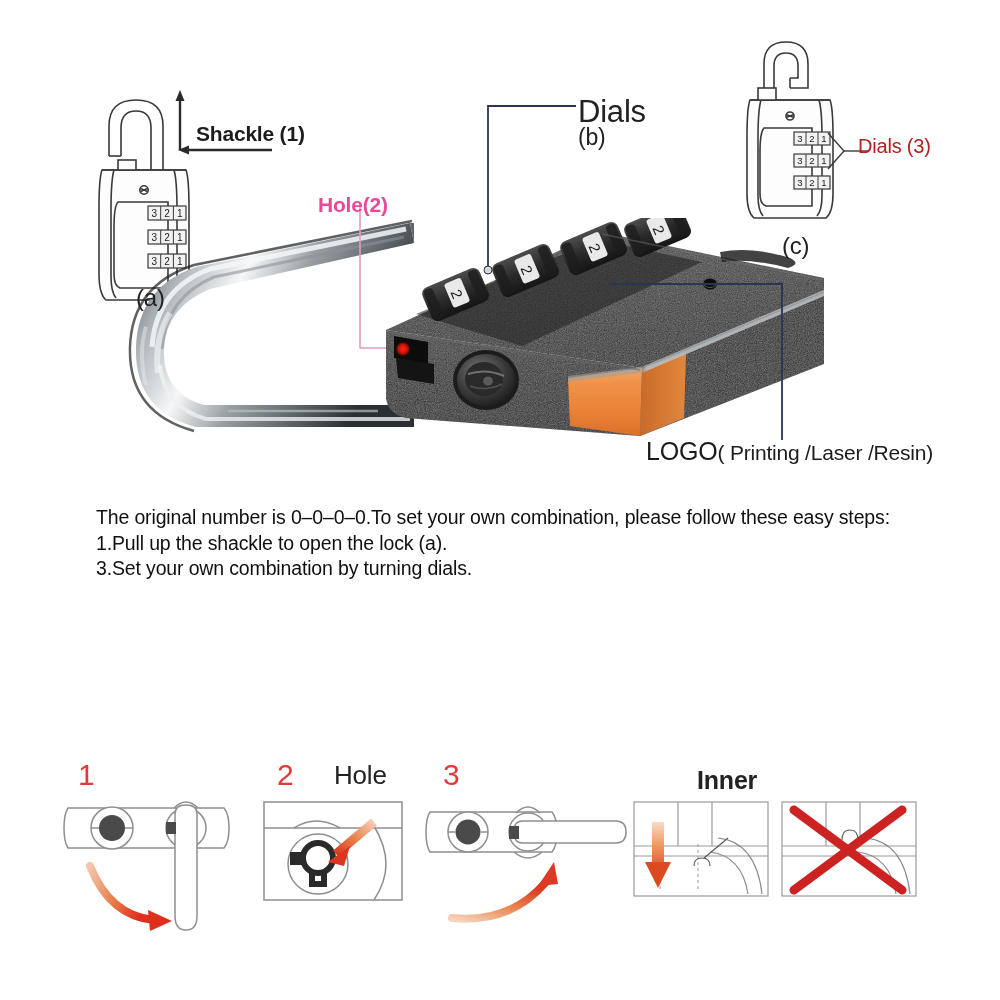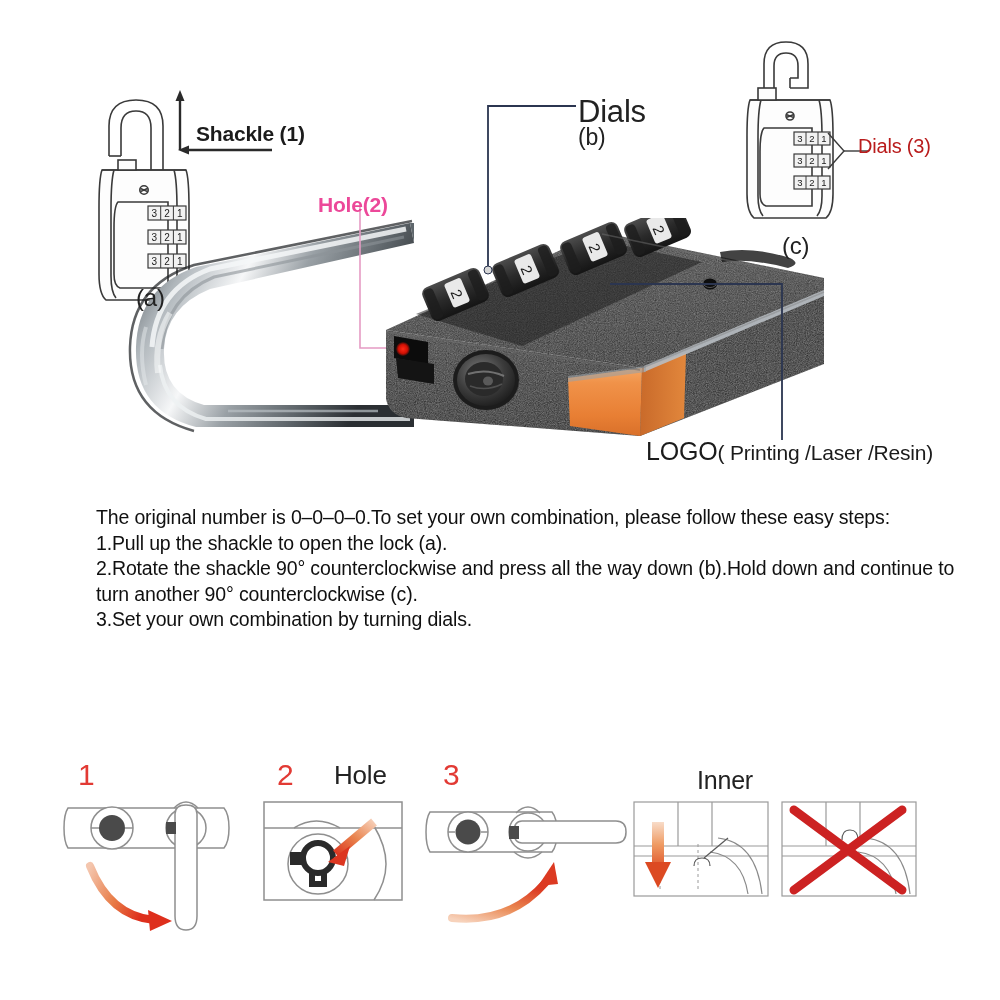--- a/index.html
+++ b/index.html
@@ -66,21 +66,21 @@
   .step-num {
     position: absolute;
     font-size: 30px; font-weight: 400;
     color: #e23a34;
     font-family: "Liberation Sans", sans-serif;
   }
   #step1-num { left: 78px;  top: 758px; }
   #step2-num { left: 277px; top: 758px; }
   #step3-num { left: 443px; top: 758px; }
   #hole-bottom-label { left: 334px; top: 760px; font-size: 26px; color: #222; font-weight: 400;}
-  #inner-label { left: 697px; top: 766px; font-size: 25px; color: #222; font-weight: 400;}
+  #inner-label { left: 697px; top: 766px; font-size: 25px; color: #222; font-weight: 700;}
 
   svg { display: block; }
 </style>
 </head>
 <body>
 
 <div class="page">
 
   <div id="top-section">
 
@@ -374,21 +374,20 @@
       <path d="M4,6 L176,6 L176,162" fill="none" stroke="#2b3550" stroke-width="1.8"></path>
     </svg>
     <div class="label-text" id="logo-label">
       <span class="logo-big">LOGO</span><span>( Printing /Laser /Resin)</span>
     </div>
   </div>
 
   <div id="instructions">
     <p>The original number is 0–0–0–0.To set your own combination, please follow these easy steps:</p>
     <p>1.Pull up the shackle to open the lock (a).</p>
-    <p>2.Rotate the shackle 90°   counterclockwise and press all the way down (b).Hold down and continue to turn another 90°  counterclockwise (c).</p>
     <p>3.Set your own combination by turning dials.</p>
   </div>
 
   <div id="bottom-section"></div>
 
   <div class="step-num" id="step1-num">1</div>
   <div class="step-num" id="step2-num">2</div>
   <div class="step-num" id="step3-num">3</div>
   <div class="label-text" id="hole-bottom-label">Hole</div>
   <div class="label-text" id="inner-label">Inner</div>

